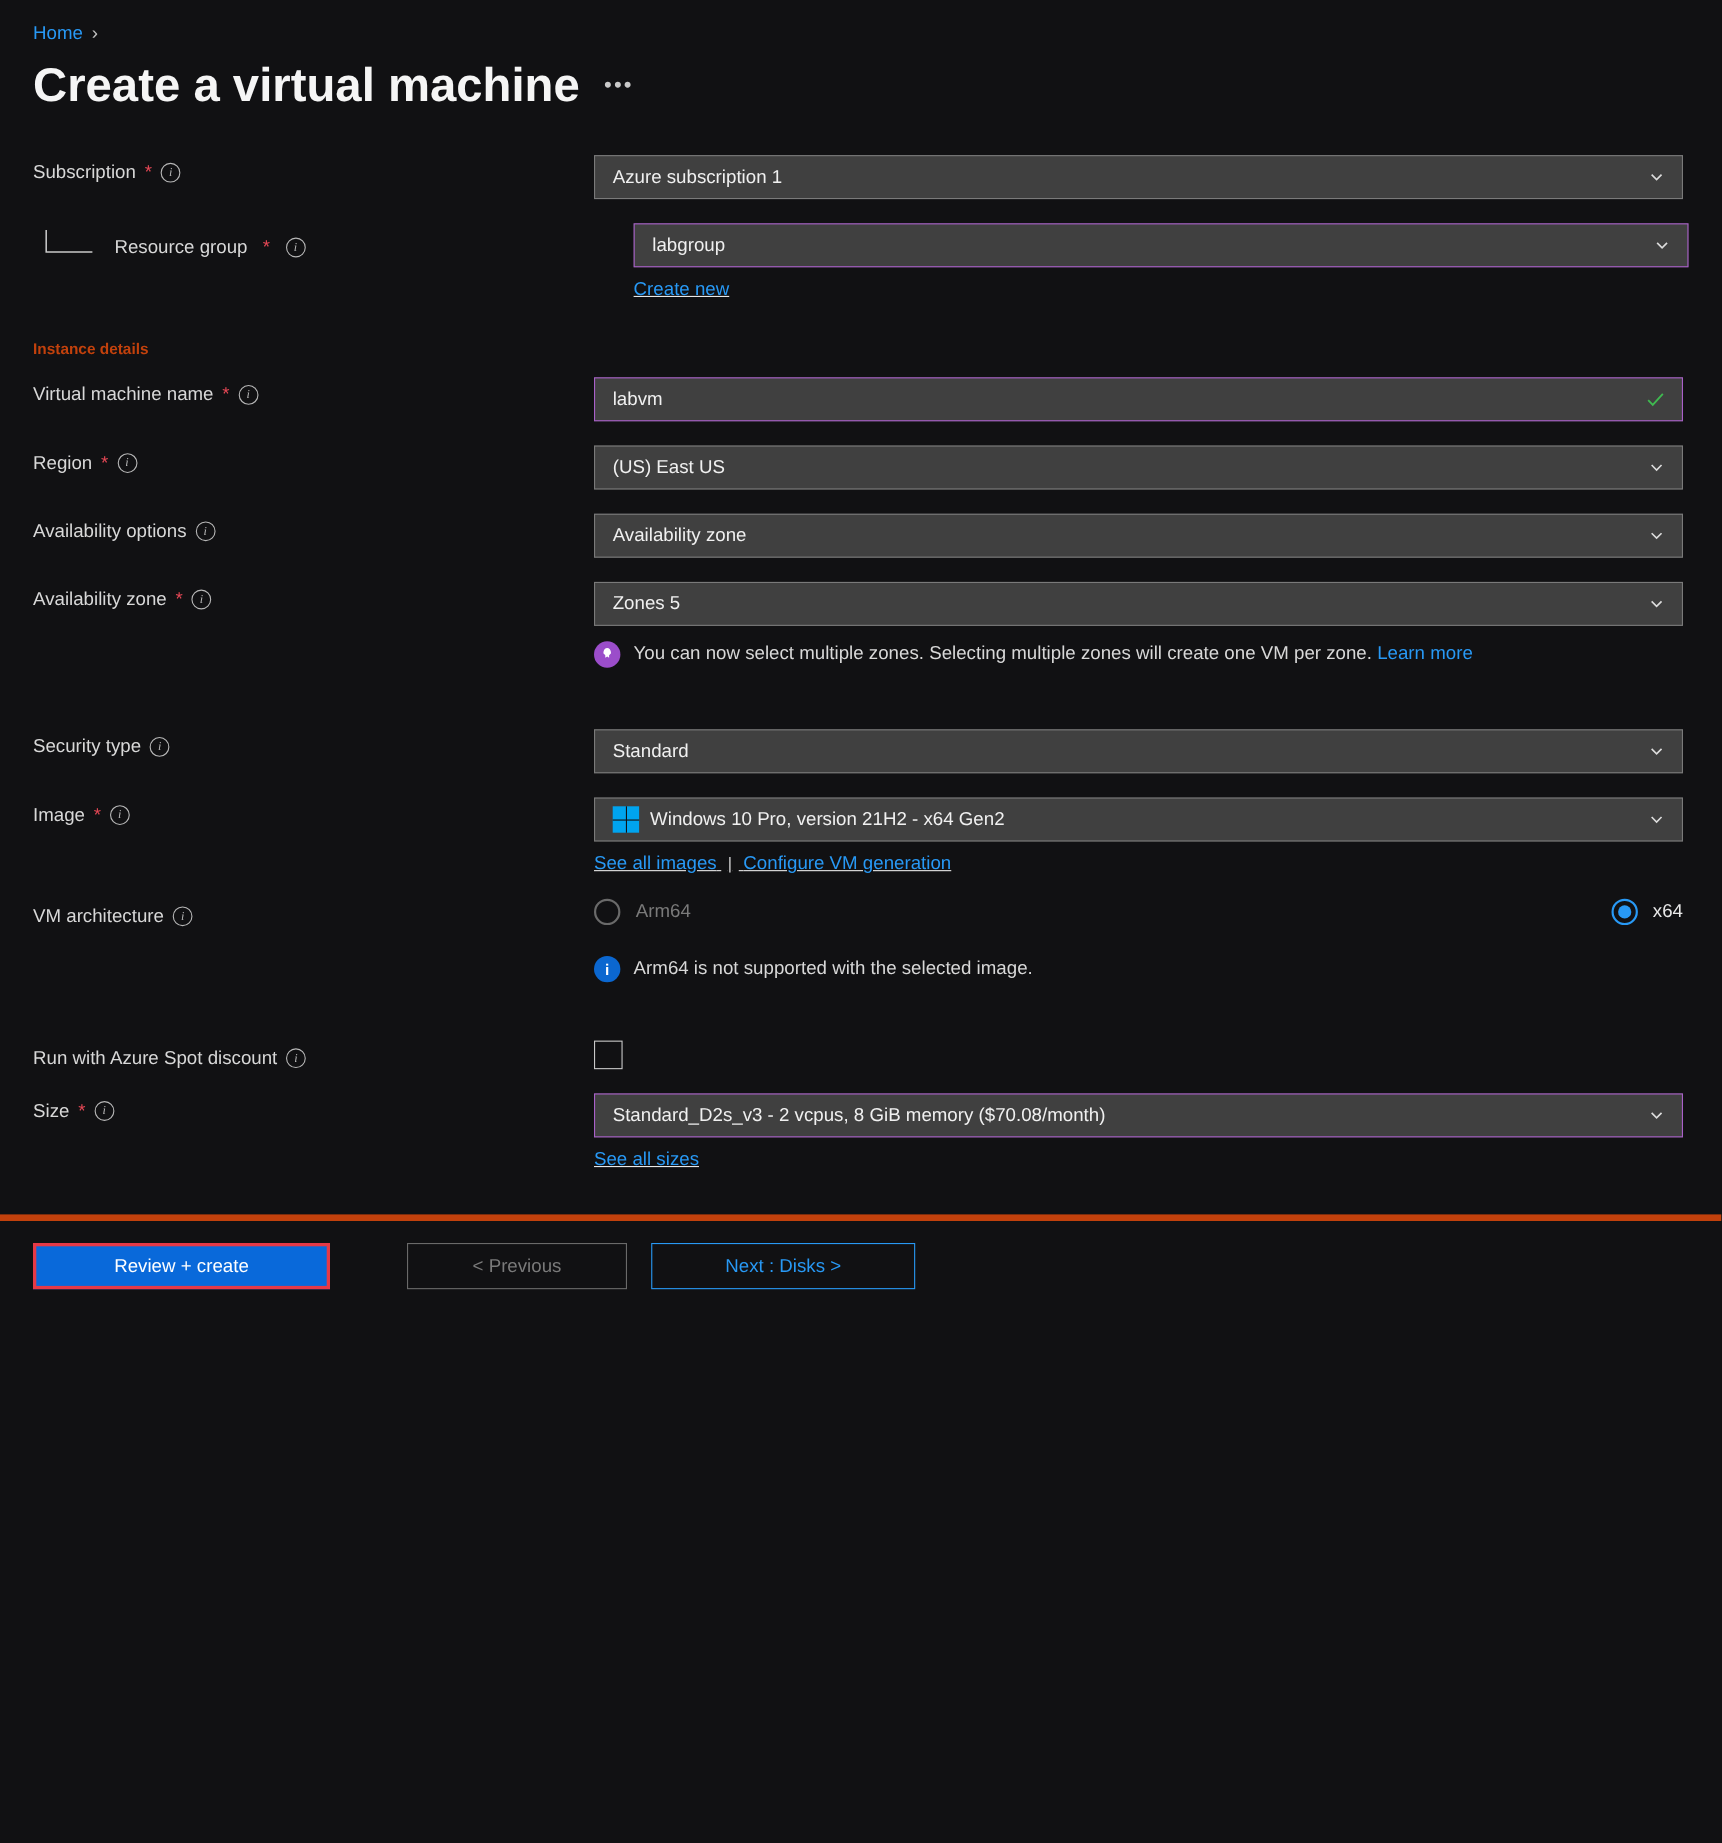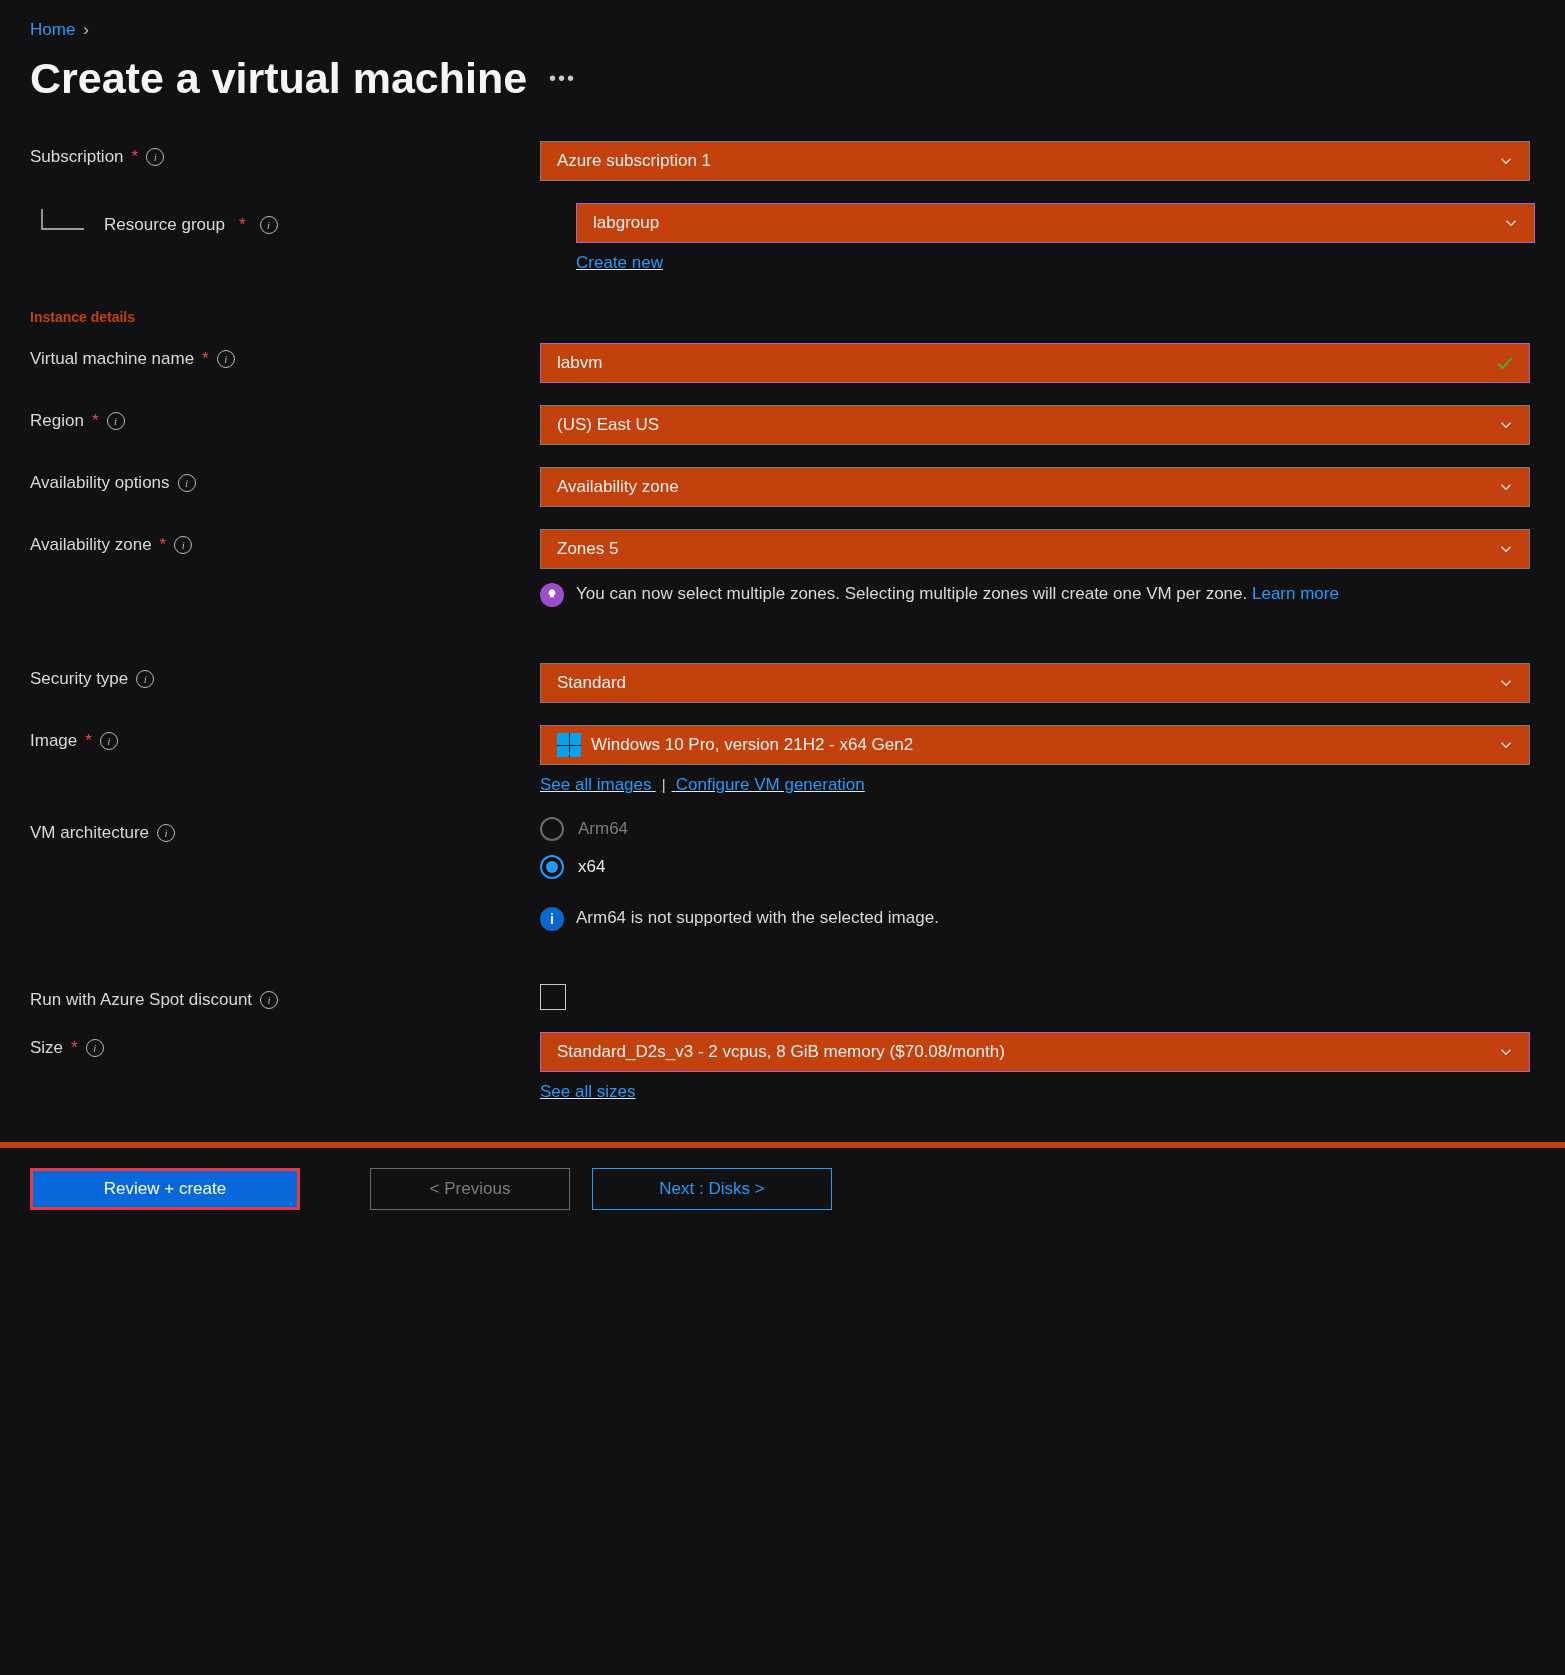--- a/index.html
+++ b/index.html
@@ -60,21 +60,21 @@
     font-style: italic;
     font-family: Georgia, serif;
   }
   .select {
     position: relative;
     display: flex;
     align-items: center;
     height: 40px;
     padding: 0 44px 0 16px;
     border: 1px solid #7a7a7a;
-    background: #c2410c;
+    background: #404040;
     color: #f0f0f0;
     font-size: 17px;
     cursor: pointer;
   }
   .select.purple { border: 1px solid #a960c9; }
   .select .chev-down {
     position: absolute; right: 14px; top: 50%; transform: translateY(-50%);
     color: #dcdcdc;
   }
   .select .check-icon {
@@ -117,21 +117,21 @@
     flex: 0 0 24px; margin-top: 2px;
   }
   .rocket-badge svg { width: 14px; height: 14px; }
   .info-badge {
     width: 24px; height: 24px; border-radius: 50%;
     background: #0b67d0; color: #fff; display: inline-flex;
     align-items: center; justify-content: center; font-weight: 700;
     font-family: "Segoe UI", sans-serif; font-size: 14px;
     flex: 0 0 24px; margin-top: 2px;
   }
-  .radio-group { display: flex; flex-direction: column; gap: 14px; justify-content: space-between; }
+  .radio-group { display: flex; flex-direction: row; gap: 14px; justify-content: space-between; }
   .radio-item { display: flex; align-items: center; gap: 14px; font-size: 17px; }
   .radio-outer {
     width: 24px; height: 24px; border-radius: 50%;
     border: 2px solid #2899f5; display: inline-flex; align-items: center; justify-content: center;
   }
   .radio-outer.disabled { border-color: #6a6a6a; }
   .radio-inner { width: 12px; height: 12px; border-radius: 50%; background: #2899f5; }
   .radio-item.disabled { color: #7a7a7a; }
   .checkbox {
     width: 26px; height: 26px; border: 1.6px solid #c9c9c9; background: transparent;

